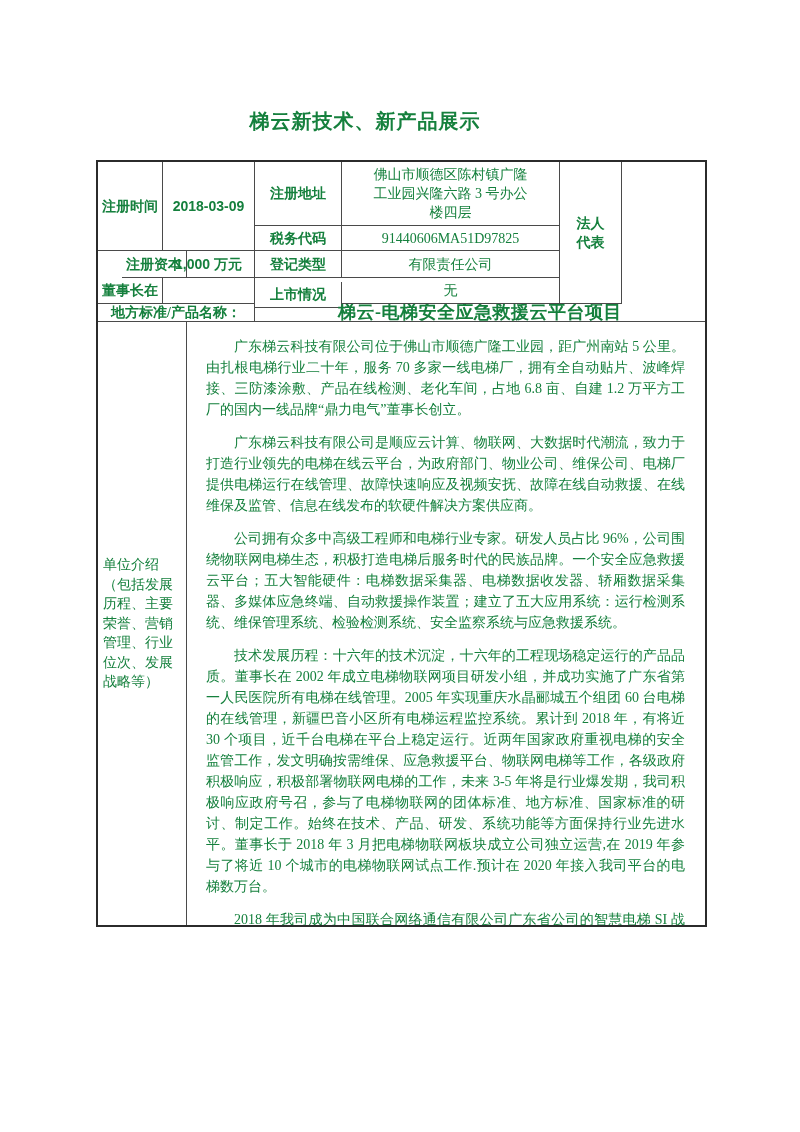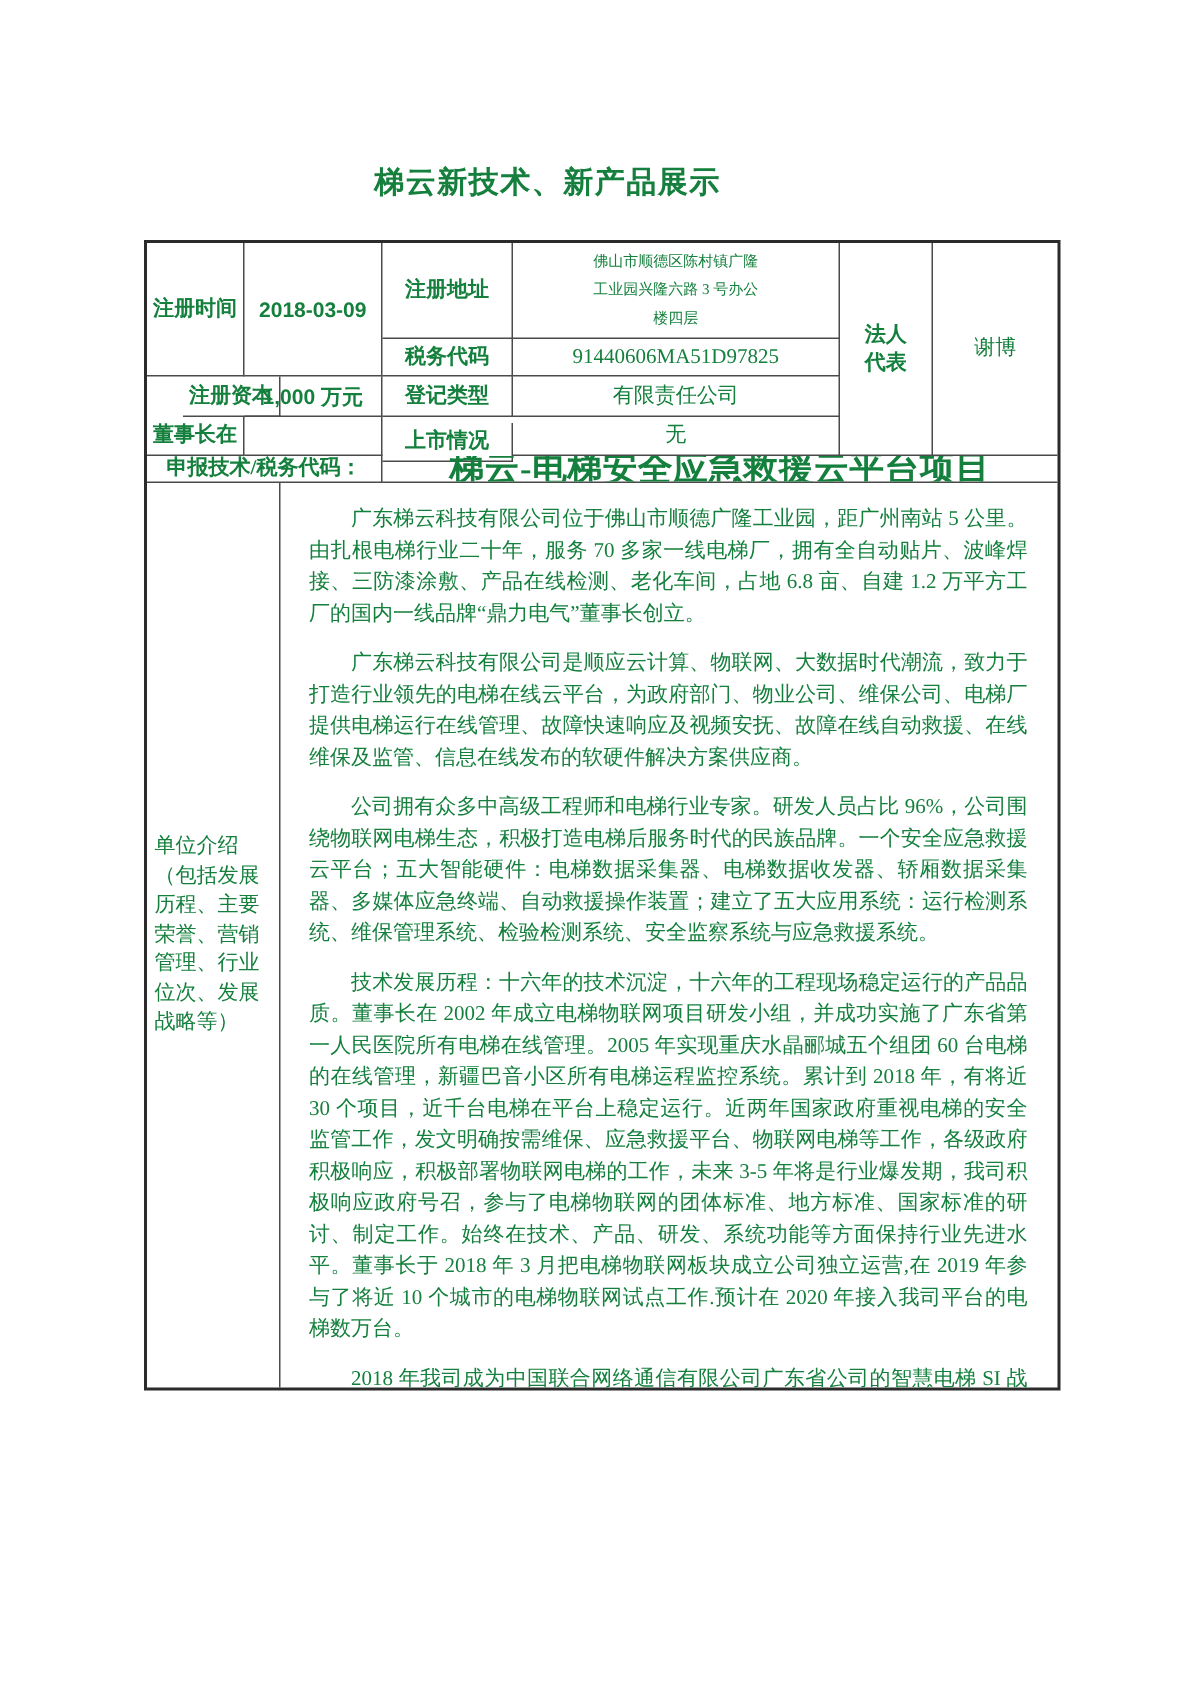--- a/index.html
+++ b/index.html
@@ -36,22 +36,22 @@
     font-size: 14px;
     line-height: 19px;
     text-align: center;
     overflow: hidden;
   }
   .br { border-right: 1px solid #4a4a4a; }
   .bb { border-bottom: 1px solid #4a4a4a; }
   .bold { font-weight: bold; }
   .prewrap { white-space: pre-line; }
   .sans { font-family: "Liberation Sans", "DejaVu Sans", sans-serif; }
-  .addr { font-size: 10px; line-height: 19px; font-family: Liberation Serif, serif; }
-  .product-name { font-size: 23px; font-weight: bold; letter-spacing: 0.5px; }
+  .addr { font-size: 14px; line-height: 19px; font-family: Liberation Serif, serif; }
+  .product-name { font-size: 18px; font-weight: bold; letter-spacing: 0.5px; }
   .intro-label-cell {
     justify-content: flex-start;
     align-items: center;
     text-align: left;
     padding-left: 5px;
     font-weight: normal;
     line-height: 19.5px;
     font-size: 14px;
   }
   .intro-body-cell {
@@ -79,36 +79,35 @@
     <div class="cell br bb bold" style="left:0; top:0; width:65px; height:89px;">注册时间</div>
     <div class="cell br bb bold sans" style="left:65px; top:0; width:92px; height:89px;text-align:center;">2018-03-09</div>
 
     <div class="cell br bb bold" style="left:157px; top:0; width:87px; height:64px;">注册地址</div>
     <div class="cell br bb prewrap addr" style="left:244px; top:0; width:218px; height:64px;">佛山市顺德区陈村镇广隆
 工业园兴隆六路 3 号办公
 楼四层</div>
 
     <div class="cell br bb bold prewrap" style="left:462px; top:0; width:62px; height:142px;">法人
 代表</div>
-    <div class="cell bb" style="left:524px; top:0; width:83px; height:142px;">谢博</div>
 
     <div class="cell br bb bold" style="left:157px; top:64px; width:87px; height:25px;">税务代码</div>
     <div class="cell br bb" style="left:244px; top:64px; width:218px; height:25px;">91440606MA51D97825</div>
 
     <div class="cell br bb bold" style="left:0; top:89px; width:65px; height:27px;margin-left:24px;">注册资本</div>
     <div class="cell br bb bold sans" style="left:65px; top:89px; width:92px; height:27px;">1,000 万元</div>
     <div class="cell br bb bold" style="left:157px; top:89px; width:87px; height:27px;">登记类型</div>
     <div class="cell br bb" style="left:244px; top:89px; width:218px; height:27px;">有限责任公司</div>
 
     <div class="cell br bb bold" style="left:0; top:116px; width:65px; height:26px;">董事长在</div>
     <div class="cell br bb" style="left:65px; top:116px; width:92px; height:26px;"></div>
     <div class="cell br bb bold" style="left:157px; top:120px; width:87px; height:26px;">上市情况</div>
     <div class="cell br bb" style="left:244px; top:116px; width:218px; height:26px;">无</div>
 
-    <div class="cell br bb bold" style="left:0; top:142px; width:157px; height:18px;">申报技术/税务代码：</div>
+    <div class="cell br bb bold" style="left:0; top:142px; width:157px; height:18px;">地方标准/产品名称：</div>
     <div class="cell bb product-name" style="left:157px; top:142px; width:450px; height:18px;">梯云-电梯安全应急救援云平台项目</div>
 
     <div class="cell br intro-label-cell prewrap" style="left:0; top:160px; width:89px; height:603px;">单位介绍
 （包括发展
 历程、主要
 荣誉、营销
 管理、行业
 位次、发展
 战略等）</div>
     <div class="cell intro-body-cell" style="left:89px; top:160px; width:518px; height:603px;">

